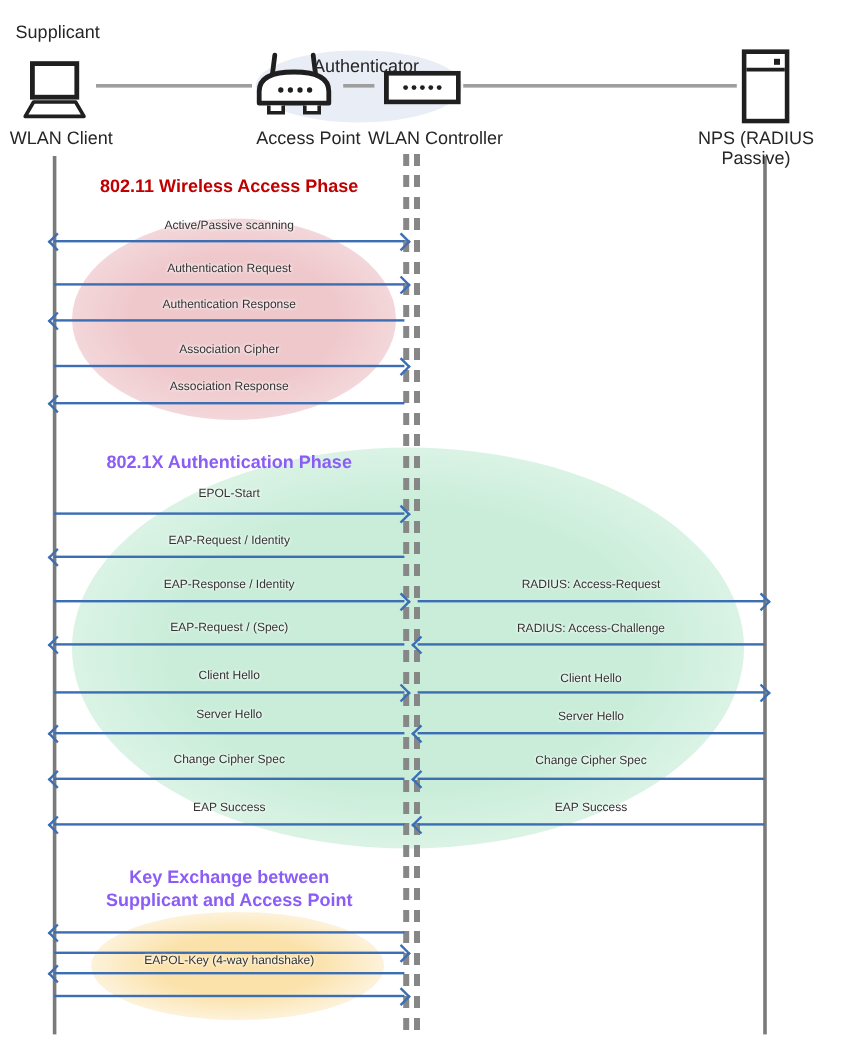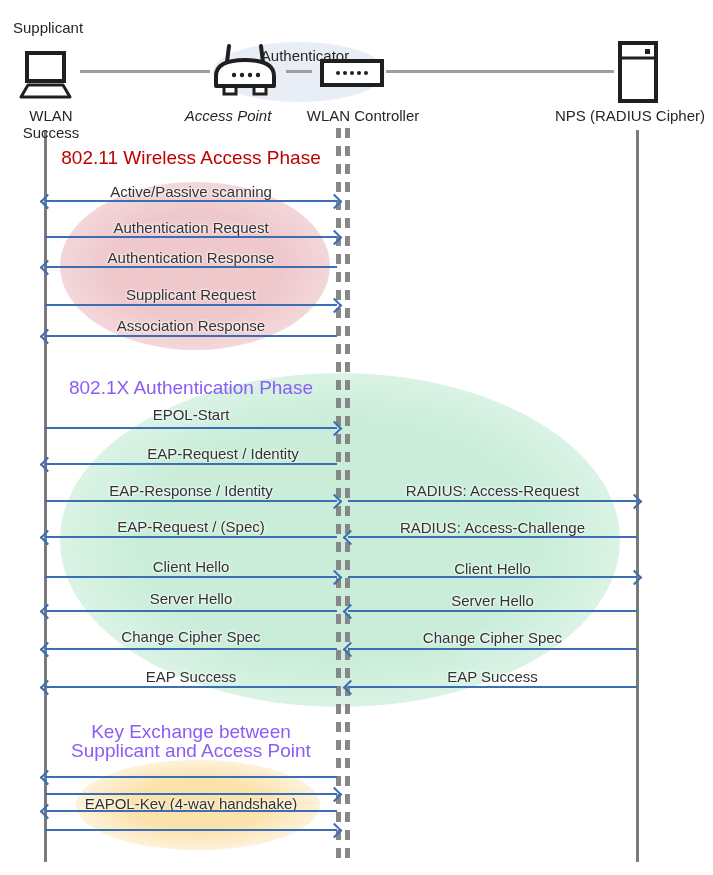--- a/index.html
+++ b/index.html
@@ -14,26 +14,26 @@
   .ellipse { position:absolute; border-radius:50%; z-index:0; }
   .authbg  { background:#e9edf6; }
   .ph1bg   { background:radial-gradient(closest-side, #efc8cc 65%, #f3d7da 100%); }
   .ph2bg   { background:radial-gradient(closest-side, #c9edd9 70%, #daf3e5 100%); }
   .ph3bg   { background:radial-gradient(closest-side, #fbe2ab 55%, #fdf2da 100%); }
 
   .lifeline { position:absolute; width:3px; background:#7a7a7a; z-index:1; }
   .dashline { position:absolute; width:5px; z-index:2;
     background-image:repeating-linear-gradient(to bottom, #878787 0px, #878787 10px, transparent 10px, transparent 18px); }
 
-  .ptitle { position:absolute; left:45px; width:292px; text-align:center; font-size:19px; z-index:3; }
+  .ptitle { position:absolute; left:45px; width:292px; text-align:center; font-size:15px; z-index:3;font-weight:bold; }
   .t-red    { color:#c00000; }
   .t-green  { color:#8b5cf6; }
   .t-orange { color:#8b5cf6; line-height:19px; }
 
-  .mlabel { position:absolute; font-size:15px; color:#333; text-align:center; z-index:3;
+  .mlabel { position:absolute; font-size:10px; color:#333; text-align:center; z-index:3;
             text-shadow:0 0 3px #fff, 0 0 3px #fff; }
   .lane-l { left:45px;  width:292px; }
   .lane-r { left:348px; width:289px; }
 
   .arrow { position:absolute; height:0; border-top:2px solid #3c6eb4; z-index:3; }
   .arrow.right::after, .arrow.both::after {
     content:''; position:absolute; width:9px; height:9px; right:-3px; top:-6px;
     border-top:2px solid #3c6eb4; border-right:2px solid #3c6eb4; transform:rotate(45deg); }
   .arrow.left::before, .arrow.both::before {
     content:''; position:absolute; width:9px; height:9px; left:-3px; top:-6px;
@@ -80,24 +80,24 @@
     <circle cx="39" cy="14" r="2" fill="#1f1f1f"></circle>
     <circle cx="46" cy="14" r="2" fill="#1f1f1f"></circle>
   </svg>
 
   <svg class="icon" style="left:618px; top:41px;" width="40" height="62" viewBox="0 0 40 62">
     <rect x="2" y="2" width="36" height="58" fill="#fff" stroke="#1f1f1f" stroke-width="4"></rect>
     <line x1="4" y1="17" x2="36" y2="17" stroke="#1f1f1f" stroke-width="3"></line>
     <rect x="27" y="8" width="5" height="5" fill="#1f1f1f"></rect>
   </svg>
 
-  <div class="devlbl" style="left:5px;  top:107px; width:92px;">WLAN Success</div>
-  <div class="devlbl" style="left:178px; top:107px; width:100px;font-style:italic;">Access Point</div>
+  <div class="devlbl" style="left:5px;  top:107px; width:92px;">WLAN Client</div>
+  <div class="devlbl" style="left:207px; top:107px; width:100px;">Access Point</div>
   <div class="devlbl" style="left:306px; top:107px; width:114px;">WLAN Controller</div>
-  <div class="devlbl" style="left:552px; top:107px; width:156px;">NPS (RADIUS Cipher)</div>
+  <div class="devlbl" style="left:552px; top:107px; width:156px;">NPS (RADIUS Passive)</div>
 
   <div class="ellipse ph1bg" style="left:60px; top:182px; width:270px; height:168px;"></div>
   <div class="ellipse ph2bg" style="left:60px; top:373px; width:560px; height:334px;"></div>
   <div class="ellipse ph3bg" style="left:76px; top:760px; width:244px; height:90px;"></div>
 
   <div class="lifeline" style="left:44px;  top:130px; height:732px;"></div>
   <div class="dashline" style="left:336px; top:128px; height:736px;"></div>
   <div class="dashline" style="left:345px; top:128px; height:736px;"></div>
   <div class="lifeline" style="left:636px; top:130px; height:732px;"></div>
 
@@ -110,30 +110,30 @@
 
   <div class="mlabel lane-l" style="top:183px;">Active/Passive scanning</div>
   <div class="arrow lane-l both" style="top:200px;"></div>
 
   <div class="mlabel lane-l" style="top:219px;">Authentication Request</div>
   <div class="arrow lane-l right" style="top:236px;"></div>
 
   <div class="mlabel lane-l" style="top:249px;">Authentication Response</div>
   <div class="arrow lane-l left" style="top:266px;"></div>
 
-  <div class="mlabel lane-l" style="top:286px;">Supplicant Request</div>
+  <div class="mlabel lane-l" style="top:286px;">Association Cipher</div>
   <div class="arrow lane-l right" style="top:304px;"></div>
 
   <div class="mlabel lane-l" style="top:317px;">Association Response</div>
   <div class="arrow lane-l left" style="top:335px;"></div>
 
   <div class="mlabel lane-l" style="top:406px;">EPOL-Start</div>
   <div class="arrow lane-l right" style="top:427px;"></div>
 
-  <div class="mlabel lane-l" style="top:445px;margin-left:32px;">EAP-Request / Identity</div>
+  <div class="mlabel lane-l" style="top:445px;">EAP-Request / Identity</div>
   <div class="arrow lane-l left" style="top:463px;"></div>
 
   <div class="mlabel lane-l" style="top:482px;">EAP-Response / Identity</div>
   <div class="arrow lane-l right" style="top:500px;"></div>
 
   <div class="mlabel lane-l" style="top:518px;">EAP-Request / (Spec)</div>
   <div class="arrow lane-l left" style="top:536px;"></div>
 
   <div class="mlabel lane-l" style="top:558px;">Client Hello</div>
   <div class="arrow lane-l right" style="top:576px;"></div>

